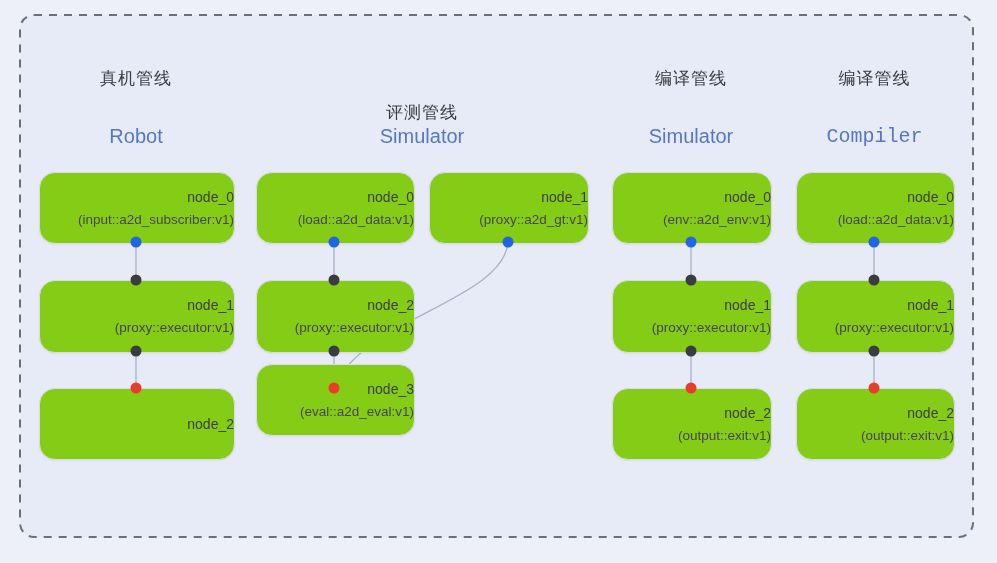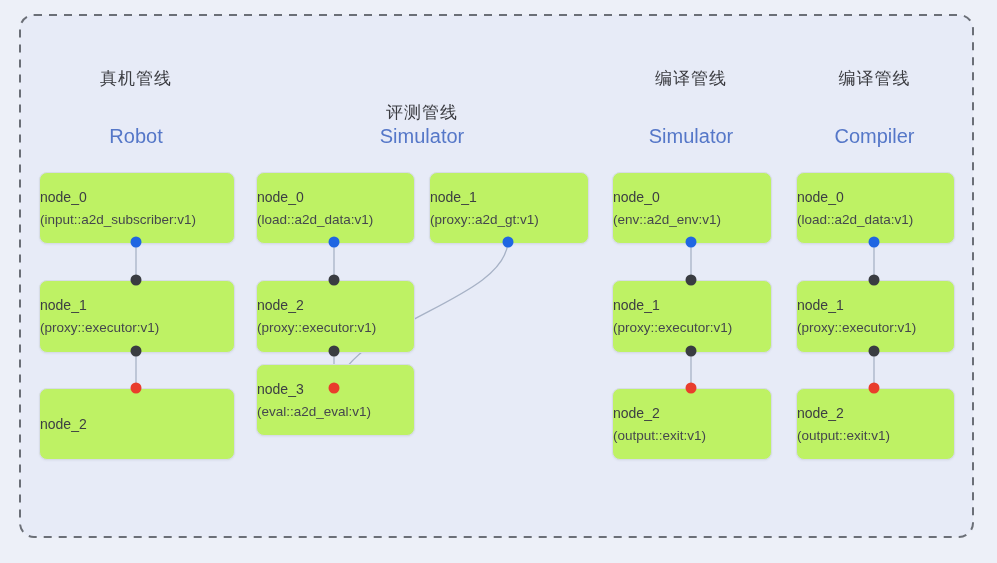--- a/index.html
+++ b/index.html
@@ -23,26 +23,26 @@
     letter-spacing:1px;
   }
   .hdr-en{
     position:absolute;z-index:2;
     text-align:center;
     font-size:20px;font-weight:400;
     color:#5577c8;
   }
   .node{
     position:absolute;z-index:2;
-    background:#bef264;
+    background:#84cc16;
     border:1px solid #d7dce6;
-    border-radius:8px;
+    border-radius:16px;
     box-shadow:0 1px 2px rgba(30,40,80,0.05);
     display:flex;flex-direction:column;
-    align-items:flex-start;justify-content:center;
+    align-items:flex-end;justify-content:center;
     gap:1px;
   }
   .node-title{font-size:14px;line-height:21px;color:#3c3e43;}
   .node-sub{font-size:13.5px;line-height:21px;color:#45474d;}
   .dot{
     position:absolute;z-index:3;
     width:11px;height:11px;border-radius:50%;
     transform:translate(-50%,-50%);
   }
   .dot.blue{background:#2066e2;}
@@ -75,21 +75,21 @@
   <div class="hdr-cn" style="left:39px;top:67px;width:194px;">真机管线</div>
   <div class="hdr-en" style="left:39px;top:125px;width:194px;">Robot</div>
 
   <div class="hdr-cn" style="left:256px;top:67px;width:332px;margin-top:34px;">评测管线</div>
   <div class="hdr-en" style="left:256px;top:125px;width:332px;">Simulator</div>
 
   <div class="hdr-cn" style="left:612px;top:67px;width:158px;">编译管线</div>
   <div class="hdr-en" style="left:612px;top:125px;width:158px;">Simulator</div>
 
   <div class="hdr-cn" style="left:796px;top:67px;width:157px;">编译管线</div>
-  <div class="hdr-en" style="left:796px;top:125px;width:157px;">Compiler</div>
+  <div class="hdr-en" style="left:796px;top:125px;width:157px;font-family:Liberation Mono, monospace;">Compiler</div>
 
   <div class="node" style="left:39px;top:172px;width:194px;height:70px;">
     <div class="node-title">node_0</div>
     <div class="node-sub">(input::a2d_subscriber:v1)</div>
   </div>
   <div class="node" style="left:39px;top:280px;width:194px;height:71px;">
     <div class="node-title">node_1</div>
     <div class="node-sub">(proxy::executor:v1)</div>
   </div>
   <div class="node" style="left:39px;top:388px;width:194px;height:70px;">

